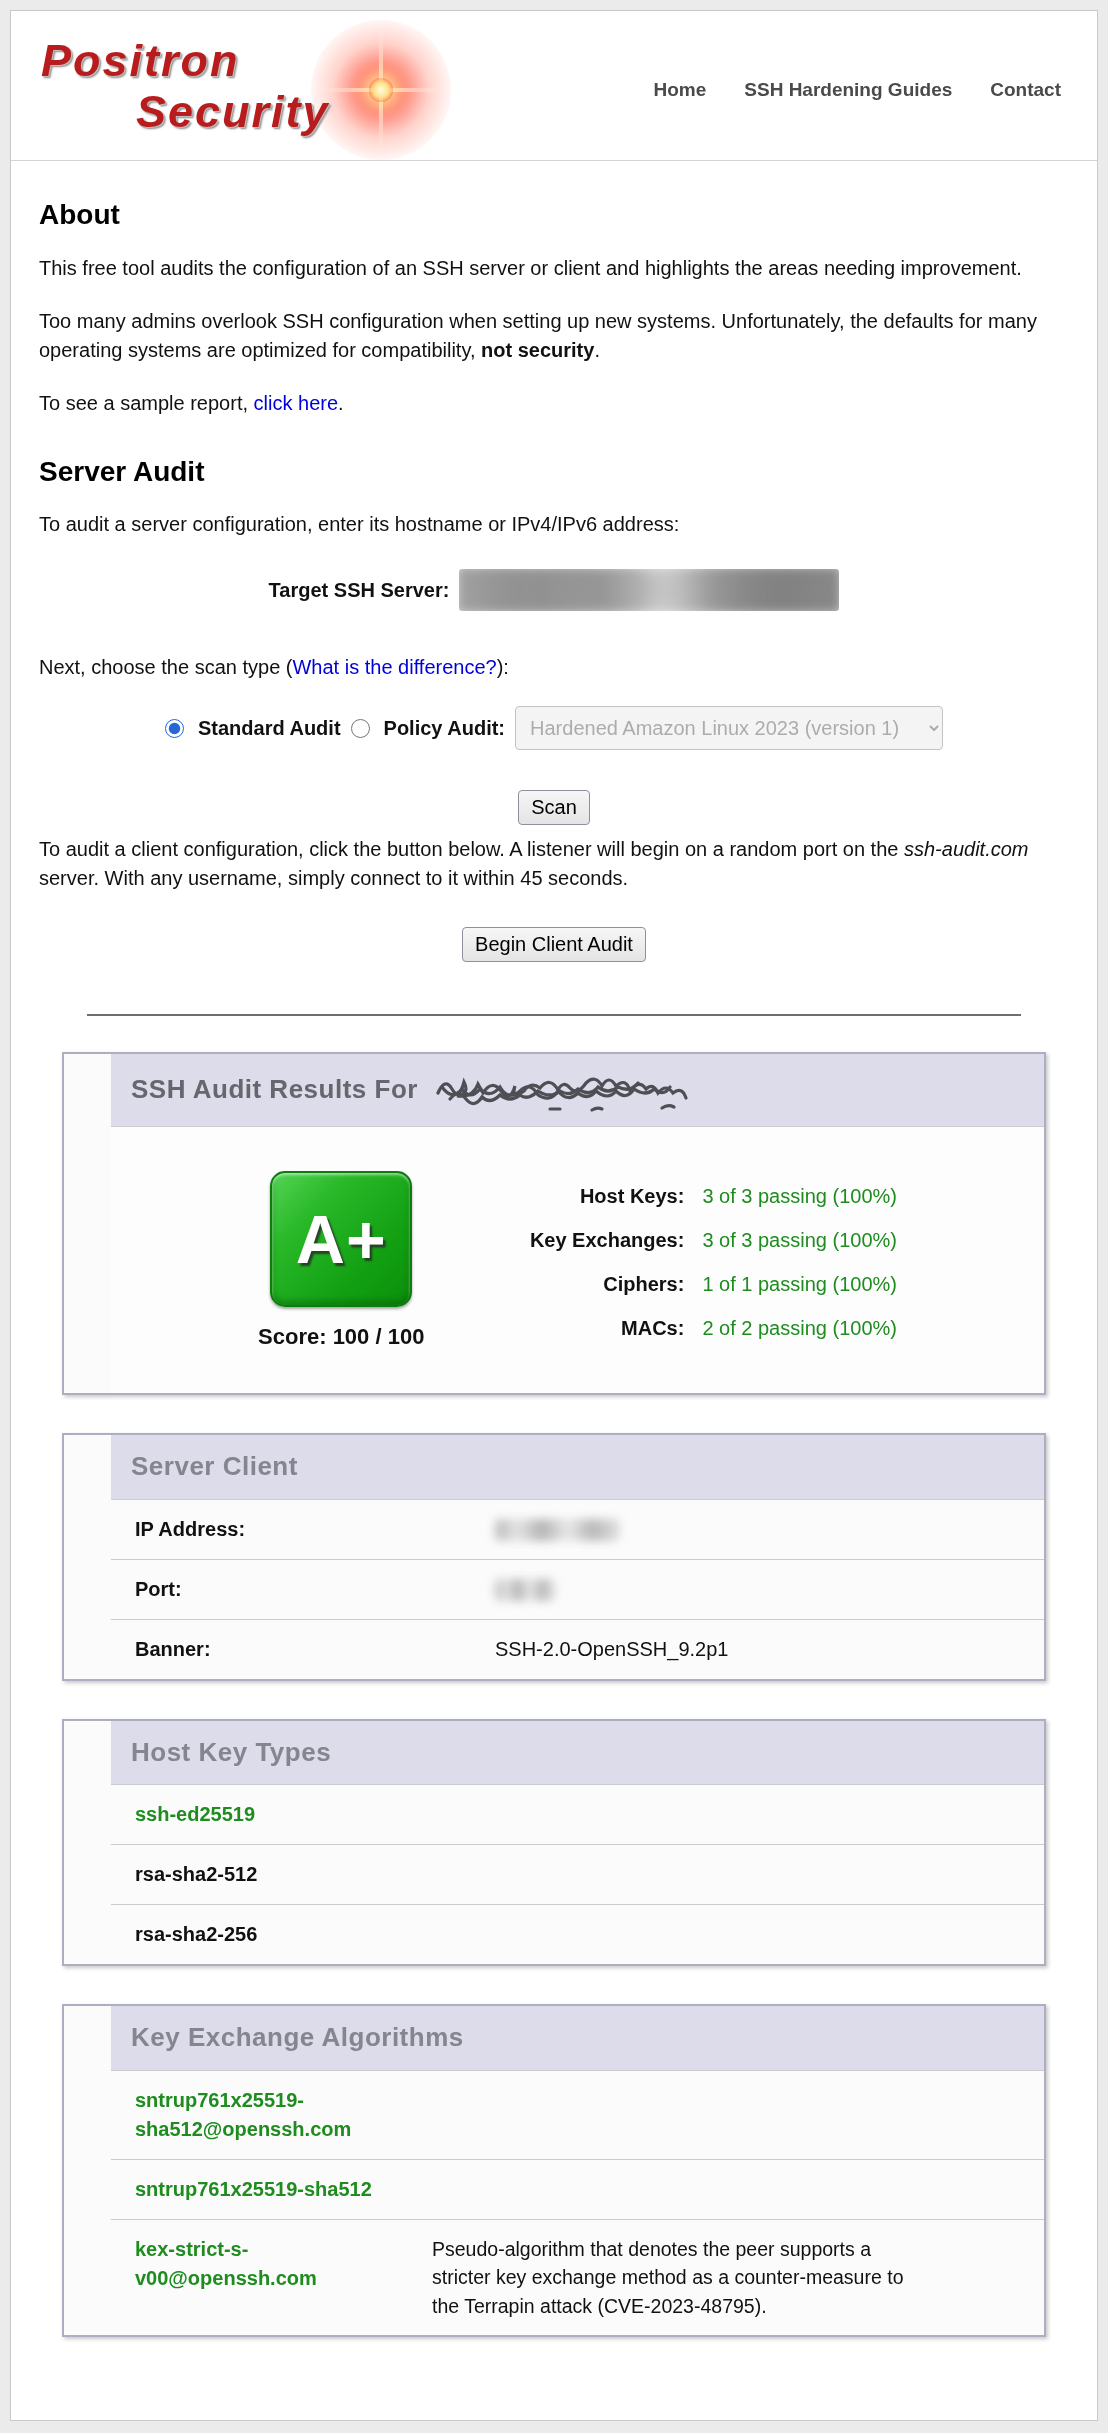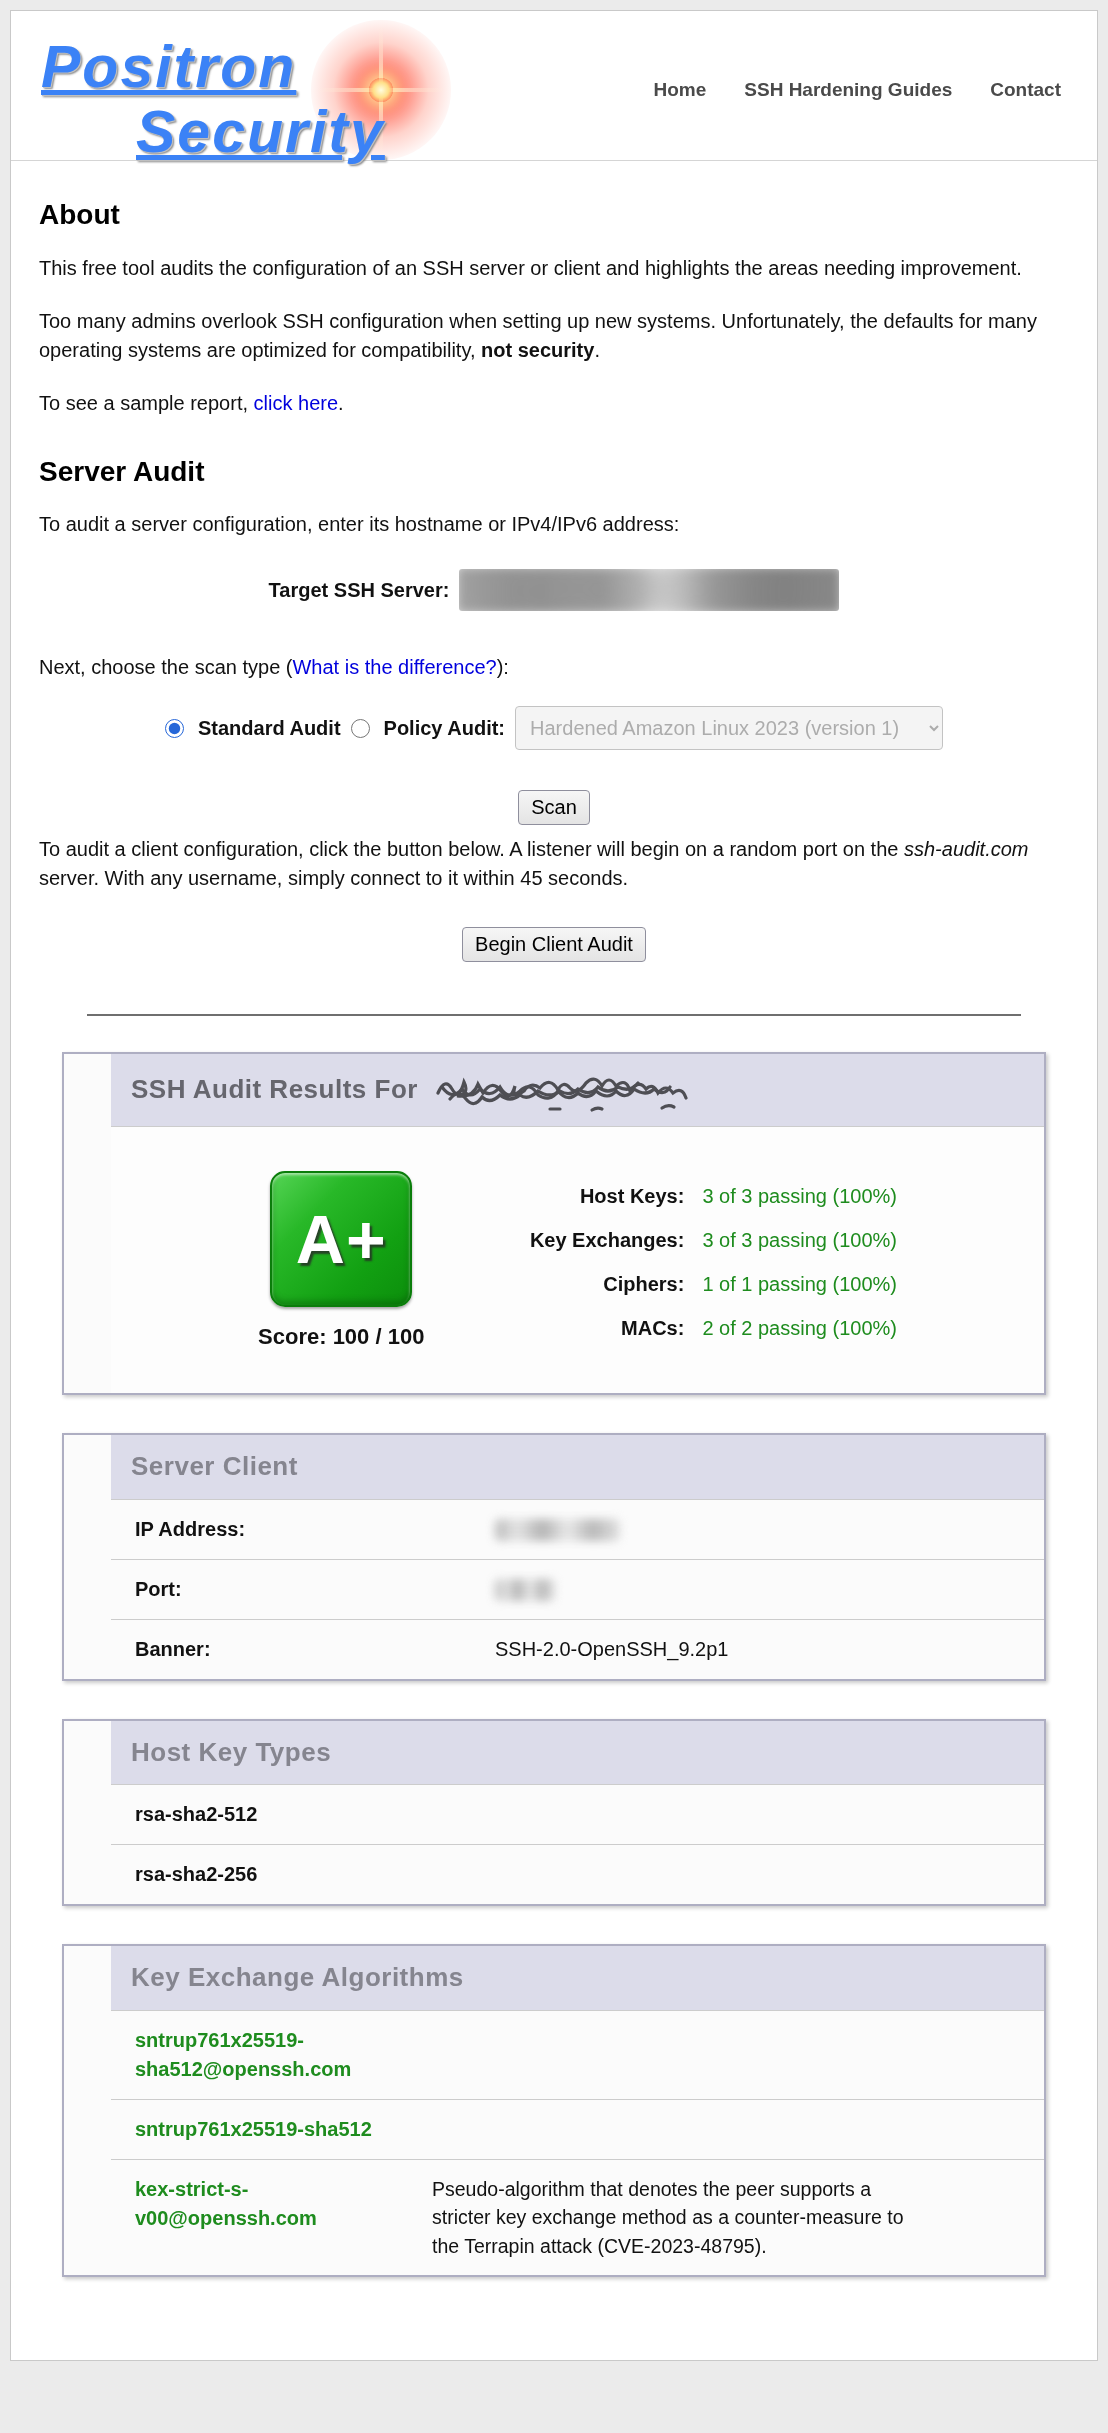--- a/index.html
+++ b/index.html
@@ -22,23 +22,22 @@
   .site-header {
     display:flex; justify-content:space-between; align-items:center;
     padding:14px 30px 6px 30px;
     border-bottom:1px solid #d5d5d5;
     height:150px;
   }
   .logo { position:relative; width:470px; height:128px; }
   .logo-text { position:absolute; left:0; top:12px; }
   .logo-line {
     font-style:italic; font-weight:bold; letter-spacing:2px;
-    font-size:59px; line-height:1.0; color:#3b82f6;
+    font-size:45px; line-height:1.0; color:#b91c1c;
     text-shadow:1px 1px 0 #bfbfbf, 2px 2px 2px #888;
-    text-decoration:underline;
   }
   .logo-line2 { margin-left:95px; margin-top:6px; }
   .starburst { position:absolute; left:270px; top:-6px; width:140px; height:140px; pointer-events:none; }
   .star-glow {
     position:absolute; inset:0; border-radius:50%;
     background:radial-gradient(circle, rgba(255,70,40,0.95) 0%, rgba(255,90,70,0.75) 22%, rgba(255,140,120,0.38) 48%, rgba(255,190,180,0.15) 70%, rgba(255,220,210,0) 100%);
   }
   .star-core {
     position:absolute; left:58px; top:58px; width:24px; height:24px; border-radius:50%;
     background:radial-gradient(circle, #fffde0 0%, #ffe08a 45%, rgba(255,120,80,0.6) 80%, rgba(255,120,80,0) 100%);
@@ -253,20 +252,21 @@
       <div class="panel-row kv-row">
         <span class="kv-label">Banner:</span>
         <span class="kv-value">SSH-2.0-OpenSSH_9.2p1</span>
       </div>
     </div>
 
     <div class="panel">
       <div class="panel-header">
         <span class="panel-title">Host Key Types</span>
       </div>
+      <div class="panel-row"><span class="pass-name">ssh-ed25519</span></div>
       <div class="panel-row"><span class="neutral-name">rsa-sha2-512</span></div>
       <div class="panel-row"><span class="neutral-name">rsa-sha2-256</span></div>
     </div>
 
     <div class="panel">
       <div class="panel-header">
         <span class="panel-title">Key Exchange Algorithms</span>
       </div>
       <div class="panel-row algo-row">
         <span class="algo-name pass-name">sntrup761x25519-sha512@openssh.com</span>

